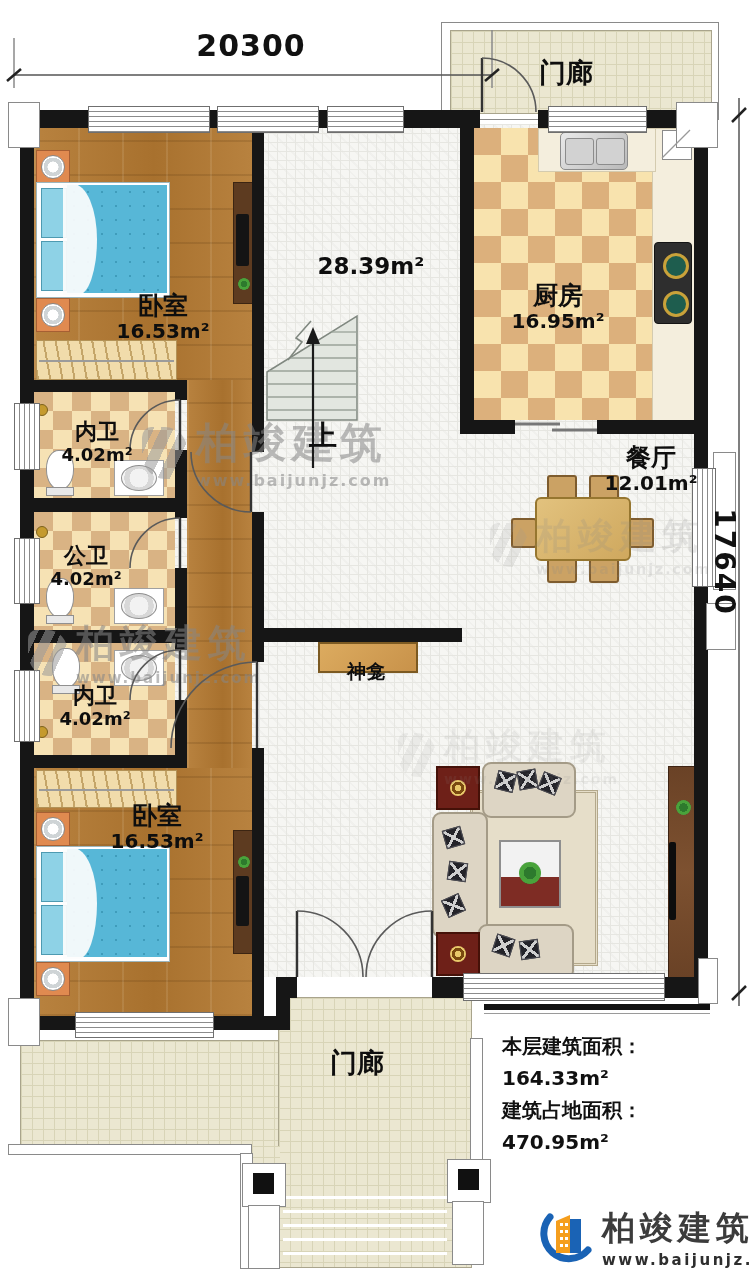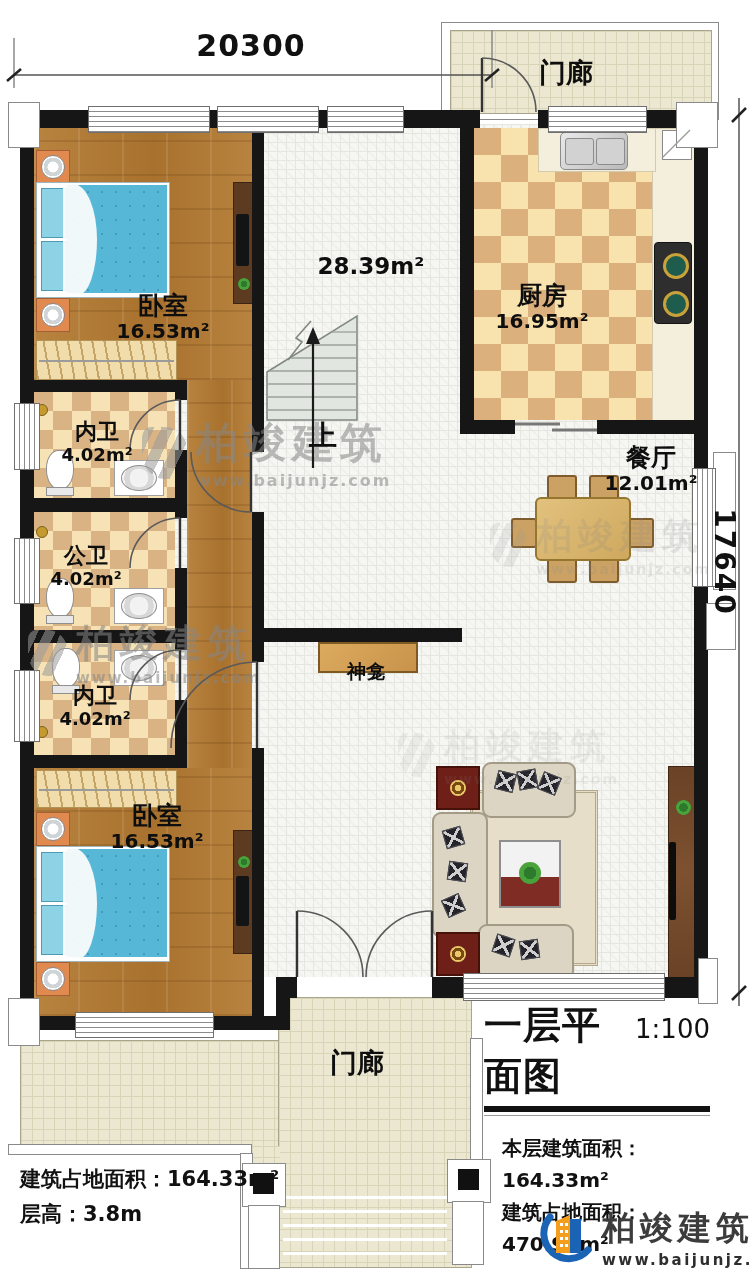--- a/index.html
+++ b/index.html
@@ -322,21 +322,21 @@
   <div class="rlabel" style="left:566px;top:58px;">
     <div class="rname" style="font-size:27px;">门廊</div>
   </div>
   <div class="rlabel" style="left:163px;top:292px;">
     <div class="rname">卧室</div>
     <div class="rarea">16.53m²</div>
   </div>
   <div class="rlabel" style="left:371px;top:254px;">
     <div class="rarea" style="font-size:23px;">28.39m²</div>
   </div>
-  <div class="rlabel" style="left:542px;top:282px;">
+  <div class="rlabel" style="left:558px;top:282px;">
     <div class="rname">厨房</div>
     <div class="rarea">16.95m²</div>
   </div>
   <div class="rlabel" style="left:651px;top:444px;">
     <div class="rname">餐厅</div>
     <div class="rarea">12.01m²</div>
   </div>
   <div class="rlabel" style="left:97px;top:420px;">
     <div class="rname sm">内卫</div>
     <div class="rarea sm">4.02m²</div>
@@ -357,36 +357,28 @@
     <div style="font-size:19px;font-weight:800;margin-top:16px;">神龛</div>
   </div>
   <div class="rlabel" style="left:323px;top:420px;">
     <div style="font-size:28px;font-weight:800;">上</div>
   </div>
   <div class="rlabel" style="left:357px;top:1048px;">
     <div class="rname" style="font-size:27px;">门廊</div>
   </div>
 
   <div class="lbl" style="left:484px;top:1000px;width:226px;">
-    <div style="display:flex;align-items:baseline;gap:4px;">
-      <span style="font-size:38px;font-weight:800;letter-spacing:1px;">一层平面图</span>
-      <span style="font-size:26px;font-weight:500;">1:100</span>
-    </div>
     <div style="margin-top:4px;height:6px;background:#111;"></div>
     <div style="margin-top:3px;height:1px;background:#9a9a9a;"></div>
     <div style="margin-top:16px;padding-left:18px;font-size:20px;font-weight:600;line-height:1.6;">
       <div><span>本层建筑面积：</span><span>164.33m²</span></div>
       <div><span>建筑占地面积：</span><span>470.95m²</span></div>
     </div>
   </div>
 
-  <div class="lbl" style="left:20px;top:1162px;font-size:21px;font-weight:600;line-height:1.65;">
-    <div><span>建筑占地面积：</span><span>164.33m²</span></div>
-    <div><span>层高：</span><span>3.8m</span></div>
-  </div>
 
   <div class="lbl" style="left:534px;top:1206px;display:flex;align-items:center;gap:10px;">
     <svg width="58" height="62" viewBox="0 0 58 62">
       <path d="M16,10 A25,25 0 1 0 54,43" fill="none" stroke="#1a63b5" stroke-width="7" stroke-linecap="round"></path>
       <polygon points="22,14 36,8 36,46 22,46" fill="#f59e1d"></polygon>
       <rect x="36" y="12" width="11" height="34" fill="#1a63b5"></rect>
       <g fill="#ffffff">
         <rect x="26" y="16" width="3" height="3"></rect>
           <rect x="31" y="16" width="3" height="3"></rect>
         <rect x="26" y="23" width="3" height="3"></rect>

